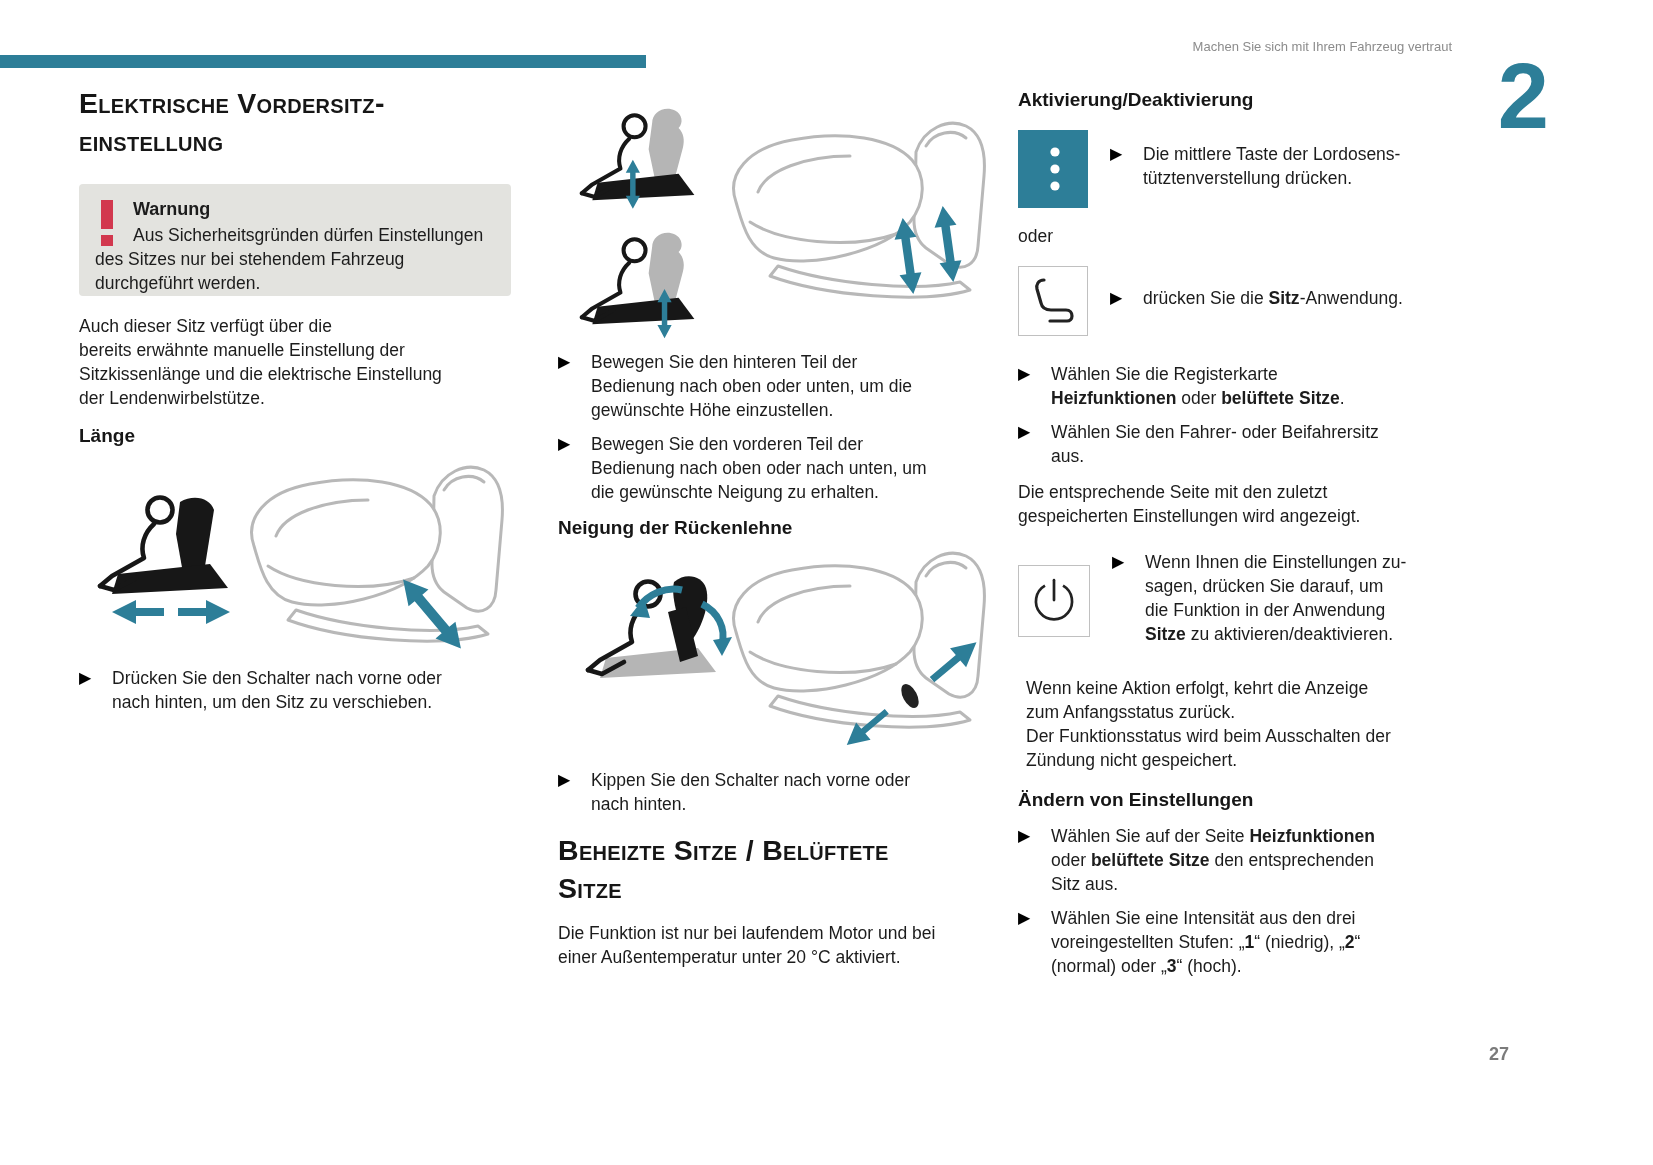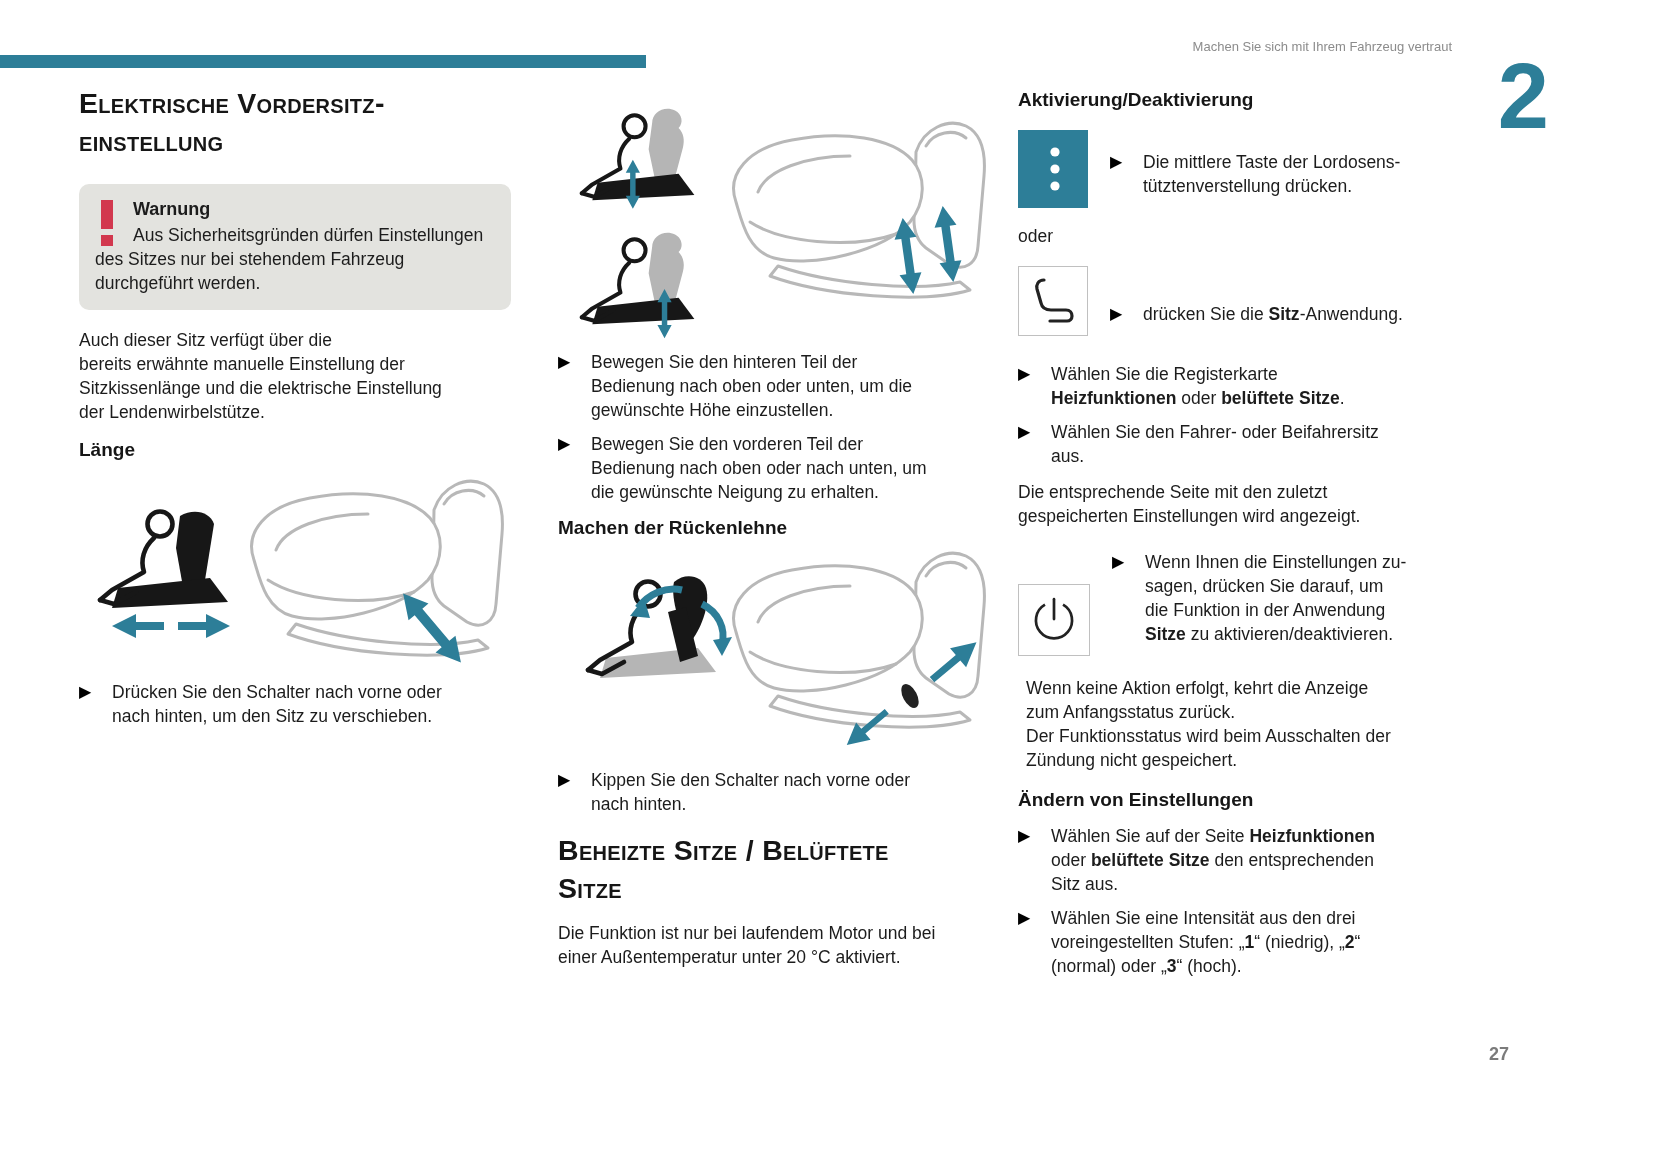--- a/index.html
+++ b/index.html
@@ -28,35 +28,35 @@
   .col2{left:558px;width:430px;top:88px}
   .col3{left:1018px;width:440px;top:88px}
 
   h1{font-size:28.5px;font-variant:small-caps;letter-spacing:.3px;font-weight:bold;
      margin:0 0 24px;line-height:1.32;color:#161616}
   h3{font-size:19px;font-weight:bold;margin:0 0 8px;color:#161616}
   h4{font-size:18px;font-weight:bold;margin:0 0 2px}
   p{margin:0 0 14px}
   .pre{white-space:pre-line}
 
-  .gbox{background:var(--boxgray);border-radius:10px;padding:13px 16px 15px;margin:0 0 18px;overflow:hidden}
+  .gbox{background:var(--boxgray);border-radius:4px;padding:13px 16px 1px;margin:0 0 18px;overflow:hidden}
   .gbox p{margin:0}
   .mark-icon{float:left;width:24px;height:46px;margin:3px 12px 0 2px;position:relative}
   .mark-icon i{position:absolute;left:4px;width:12px;display:block}
   .excl .bar{top:0;height:29px;background:var(--warnred)}
   .excl .dot{top:35px;height:11px;background:var(--warnred)}
   .info .dot{top:0;height:11px;background:var(--tipblue)}
   .info .bar{top:17px;height:29px;background:var(--tipblue)}
 
   .blist{list-style:none;margin:0 0 12px;padding:0}
   .bullet{position:relative;padding-left:33px;margin:0 0 10px}
   .bullet::before{content:"▶";position:absolute;left:0;top:0;font-size:16px;
      font-family:"DejaVu Sans",sans-serif;color:#000}
 
-  .icon-row{display:flex;align-items:flex-end;gap:22px;margin:8px 0 16px}
+  .icon-row{display:flex;align-items:center;gap:22px;margin:8px 0 16px}
   .sq-icon{flex:0 0 auto;width:70px;height:70px;display:flex;align-items:center;justify-content:center}
   .sq-icon.teal{background:var(--teal);height:78px}
   .sq-icon.bordered{background:#fff;border:1px solid #c0c0c0}
   .icon-row .bullet{margin-top:4px}
 
   .figure{margin:6px 0 10px}
   .figure svg{display:block}
   .oder{margin:6px 0 18px}
 </style>
 </head>
@@ -172,21 +172,21 @@
 
     <ul class="blist">
       <li class="bullet pre">Bewegen Sie den hinteren Teil der
 Bedienung nach oben oder unten, um die
 gewünschte Höhe einzustellen.</li>
       <li class="bullet pre">Bewegen Sie den vorderen Teil der
 Bedienung nach oben oder nach unten, um
 die gewünschte Neigung zu erhalten.</li>
     </ul>
 
-    <h3 style="margin-top:10px">Machen der Rückenlehne</h3>
+    <h3 style="margin-top:10px">Neigung der Rückenlehne</h3>
 
     <div class="figure">
       <svg width="430" height="210" viewBox="0 0 430 210">
         <g transform="translate(28,32)">
           <use href="#p-base" fill="#b5b5b5"></use>
           <path d="M88,2 C100,-8 116,-4 120,8 C125,24 114,52 104,62 C95,52 84,18 88,2 Z" fill="#171717"></path>
           <path d="M82,32 L100,27 L112,76 L94,82 Z" fill="#171717"></path>
           <use href="#p-person"></use>
           <path d="M52,28 C62,14 80,6 96,10" stroke="#2d7e98" stroke-width="7" fill="none"></path>
           <path d="M44,36 L58,18 L64,38 Z" fill="#2d7e98"></path>

